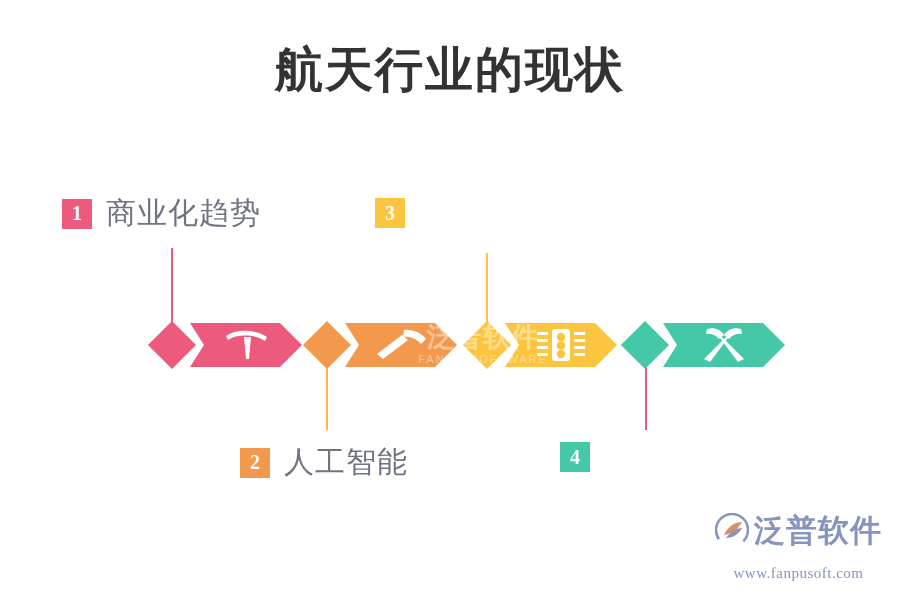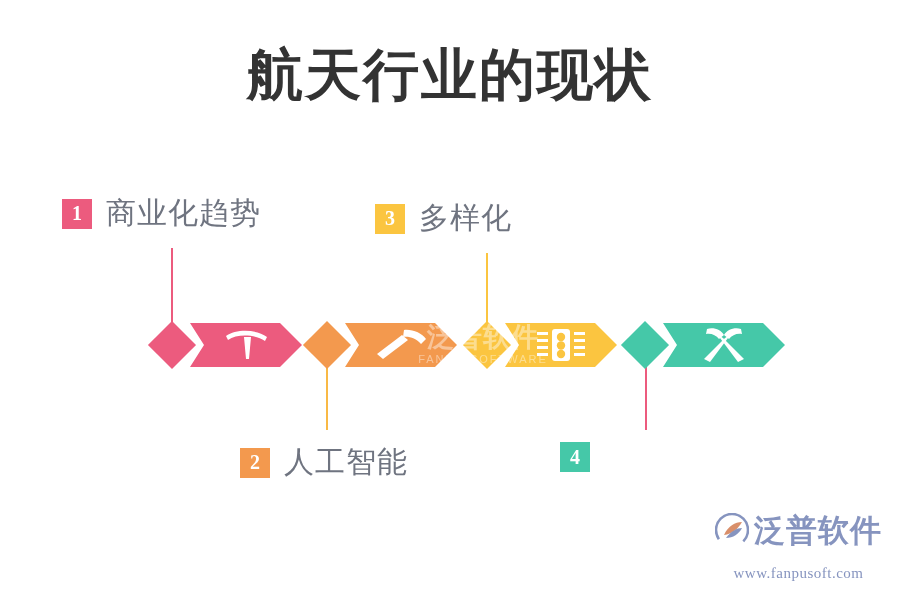--- a/index.html
+++ b/index.html
@@ -21,21 +21,21 @@
   }
 
   
   #page-title {
     position: absolute;
     top: 38px;
     left: 0;
     width: 900px;
     text-align: center;
     font-family: "Liberation Serif", "DejaVu Serif", serif;
-    font-size: 56px;
+    font-size: 48px;
     font-weight: 700;
     color: #333333;
     letter-spacing: 2px;
     white-space: nowrap;
   }
 
   
   .step-label {
     position: absolute;
     display: flex;
@@ -187,21 +187,20 @@
 
   <div id="page-title">航天行业的现状</div>
 
   <div class="step-label" id="label-1">
     <div class="step-badge" style="background:#ec5b7e;">1</div>
     <div class="step-text">商业化趋势</div>
   </div>
 
   <div class="step-label" id="label-3">
     <div class="step-badge" style="background:#fbc540;">3</div>
-    <div class="step-text">多样化</div>
   </div>
 
   <div class="step-label" id="label-2">
     <div class="step-badge" style="background:#f3994e;">2</div>
     <div class="step-text">人工智能</div>
   </div>
 
   <div class="step-label" id="label-4">
     <div class="step-badge" style="background:#45c8a8;">4</div>
   </div>

